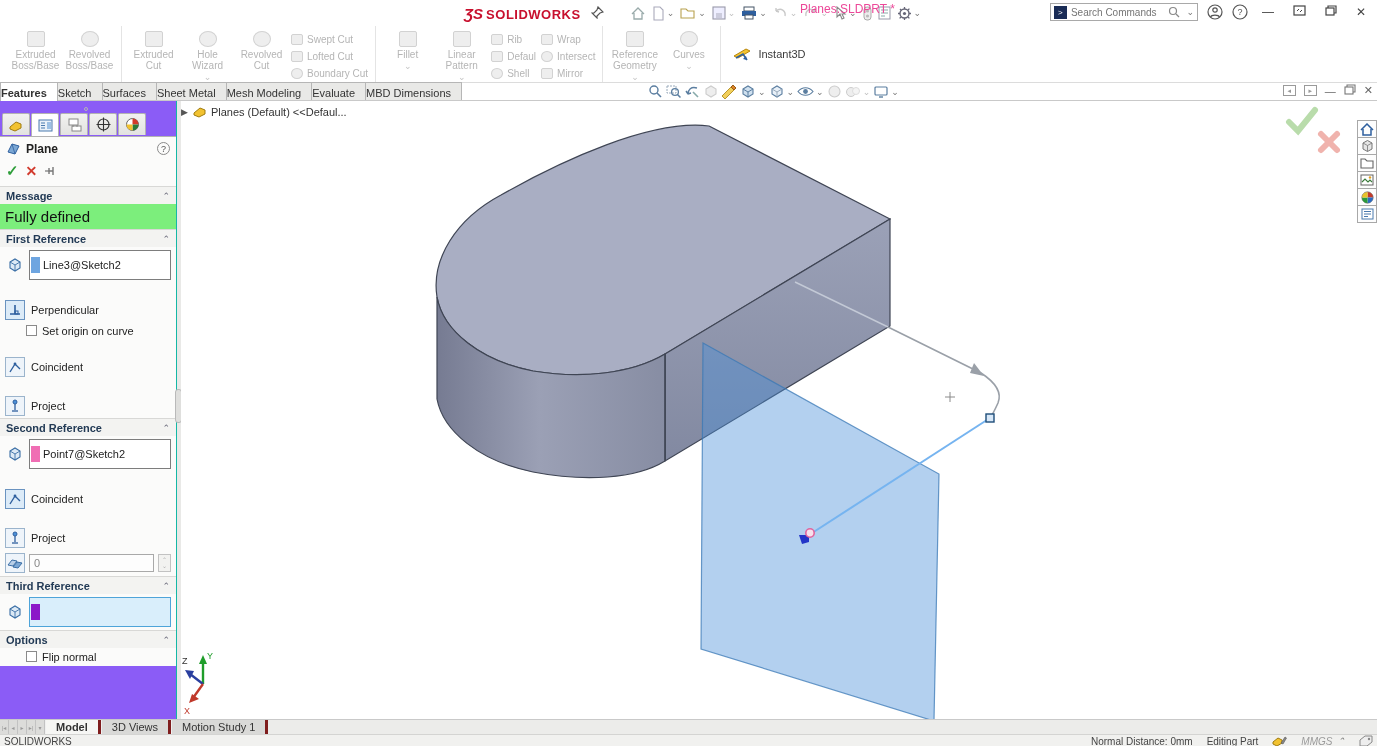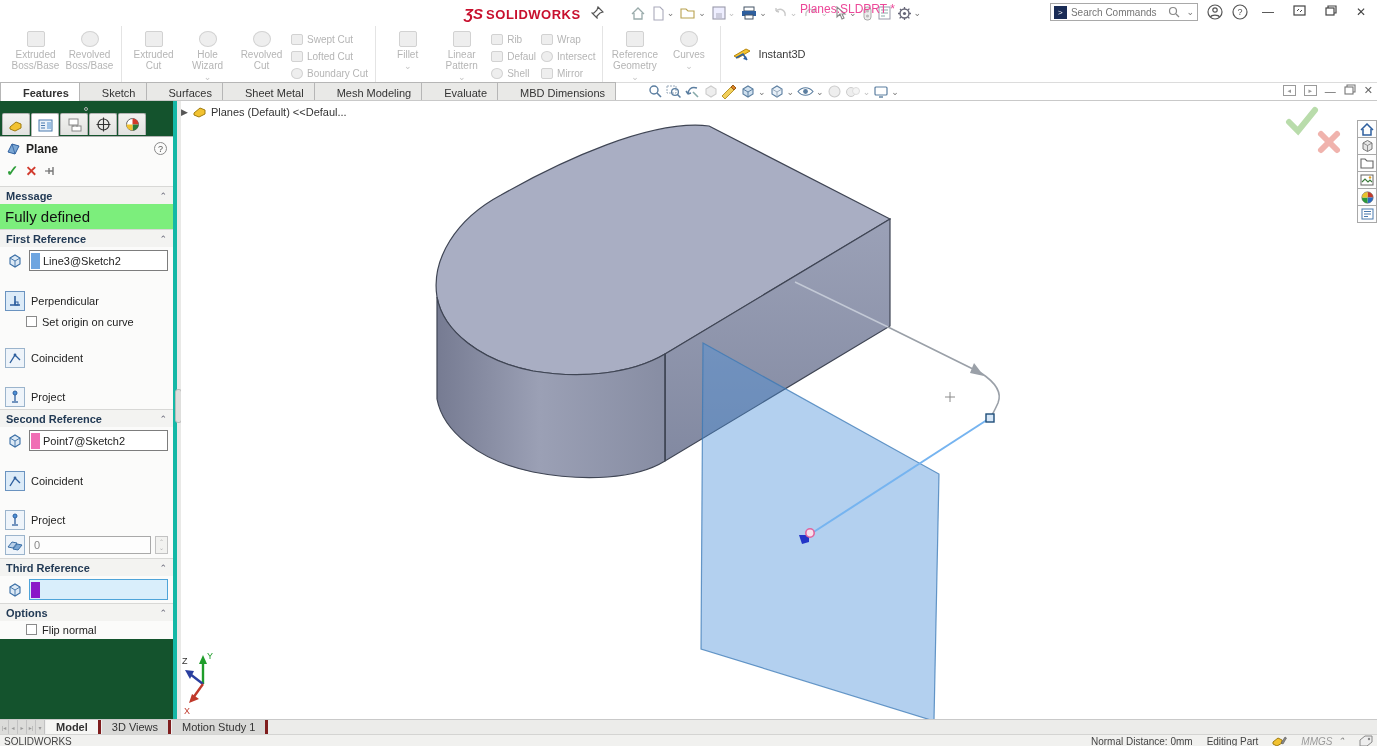--- a/index.html
+++ b/index.html
@@ -36,52 +36,52 @@
   .rcol { display:flex; flex-direction:column; justify-content:flex-start; padding-top:3px; }
   .rsmall { display:flex; align-items:center; gap:4px; height:17px; font-size:10px; color:#b5b5b5; white-space:nowrap; }
   .ghost { border:1px solid #d2d2d2; background:#eee; border-radius:2px; }
   .g18 { width:18px; height:16px; } .g12 { width:12px; height:11px; }
   .gc { border-radius:50%; }
   .rbigdd { font-size:9px; color:#c4c4c4; margin-top:1px; }
   #instant3d { display:flex; align-items:center; gap:5px; padding:0 10px; color:#3a3a3a; font-size:11px; }
 
   
   #tabrow { position:relative; height:18px; background:#fff; border-bottom:1px solid #c9c9c9; display:flex; align-items:flex-end; }
-  .ctab { height:18px; padding:2px 10px 0 22px; font-size:11px; color:#333; background:#e9e9e7; border:1px solid #b6b6b6; border-bottom:none; margin-right:-1px; display:flex; align-items:center;margin-top:24px; }
+  .ctab { height:18px; padding:2px 10px 0 0; font-size:11px; color:#333; background:#e9e9e7; border:1px solid #b6b6b6; border-bottom:none; margin-right:-1px; display:flex; align-items:center;margin-top:24px; }
   .ctab.active { background:#fff; font-weight:bold; position:relative; z-index:2; height:19px; margin-bottom:-1px; }
   #headsup { position:absolute; left:648px; top:1px; display:flex; align-items:center; gap:3px; }
   .hu { display:flex; align-items:center; }
   #docwin { position:absolute; right:4px; top:1px; display:flex; align-items:center; gap:8px; color:#8a8a8a; }
   #docwin .small-sq { width:13px; height:11px; border:1px solid #9a9a9a; font-size:7px; color:#9a9a9a; display:flex; align-items:center; justify-content:center; }
   #docwin .gl { font-size:11px; color:#666; }
 
   
   #main { display:flex; height:618px; }
-  #panel { width:177px; background:#14532d; position:relative; border-right:4px solid #14b8a6; }
+  #panel { width:177px; background:#8b5cf6; position:relative; border-right:1px solid #14b8a6; }
   #splitterbar { width:4px; background:#e9e9e7; position:relative; }
   #split-handle { position:absolute; left:-2px; top:288px; width:7px; height:34px; background:#dfdfdd; border:1px solid #b9b9b9; border-radius:3px; }
   #viewport { flex:1; position:relative; background:#fff; overflow:hidden; }
 
   
   #pm-dot { position:absolute; left:84px; top:6px; width:4px; height:4px; border:1px solid #b5b5b5; border-radius:50%; }
   #pmtabs { display:flex; margin:12px 2px 0 2px; }
   .pmtab { width:28px; height:22px; border:1px solid #b3b3b3; border-bottom:none; background:linear-gradient(#f2f2f0,#e2e2e0); display:flex; align-items:center; justify-content:center; margin-right:1px; border-radius:2px 2px 0 0; }
   .pmtab.active { background:#fff; height:23px; }
   #pm-body { background:#fbfbfa; border-top:1px solid #b3b3b3; min-height:420px; }
   #pm-titlerow { display:flex; align-items:center; padding:4px 6px; gap:5px; }
   #pm-title { font-weight:bold; font-size:12px; color:#222; flex:1; }
   #pm-help { width:13px; height:13px; border:1px solid #8a8a8a; border-radius:50%; font-size:9px; color:#555; display:flex; align-items:center; justify-content:center; }
   #pm-actions { display:flex; align-items:center; gap:7px; padding:2px 6px 6px 6px; }
   #pm-actions .ok { color:#2e9e3a; font-size:15px; font-weight:bold; }
   #pm-actions .cancel { color:#d23b2e; font-size:14px; font-weight:bold; }
   .sec-h { display:flex; justify-content:space-between; align-items:center; padding:3px 6px 2px 6px; border-top:1px solid #d8d8d6; background:#f3f3f1; font-weight:bold; font-size:11px; color:#223a55; }
   .sec-h .caret { color:#667; font-size:9px; font-weight:normal; }
   .msg-green { margin:0; padding:4px 5px; font-size:15px; color:#111; }
   .row { display:flex; align-items:center; gap:4px; padding:3px 5px; }
-  .selbox { flex:1; height:21px; border:1px solid #7d7d7d; background:#fff; display:flex; align-items:center; overflow:hidden; }
+  .selbox { flex:1; height:30px; border:1px solid #7d7d7d; background:#fff; display:flex; align-items:center; overflow:hidden; }
   .chip { width:9px; height:16px; margin:0 0 0 1px; flex:none; }
   .selbox .txt { font-size:11px; color:#222; padding-left:3px; white-space:nowrap; }
   .selbox.active3 { background:#d9eefb; border:1px solid #4ea4d9; }
   .opt { display:flex; align-items:center; gap:6px; padding:2px 5px; font-size:11px; color:#222;margin-top:15px; }
   .iconbox { width:20px; height:20px; display:flex; align-items:center; justify-content:center; flex:none; }
   .iconbox.framed { border:1px solid #9bb4cc; background:#eef4fa; }
   .iconbox.selected { border:1px solid #6a93c0; background:#dcebf8; }
   .cb { width:11px; height:11px; border:1px solid #8a8a8a; background:#fff; flex:none; }
   .cbrow { display:flex; align-items:flex-start; gap:5px; padding:3px 5px 3px 26px; font-size:11px; color:#222; }
   .numfield { flex:1; height:18px; border:1px solid #a9a9a9; background:#fdfdfd; color:#888; font-size:11px; display:flex; align-items:center; padding-left:4px; }

